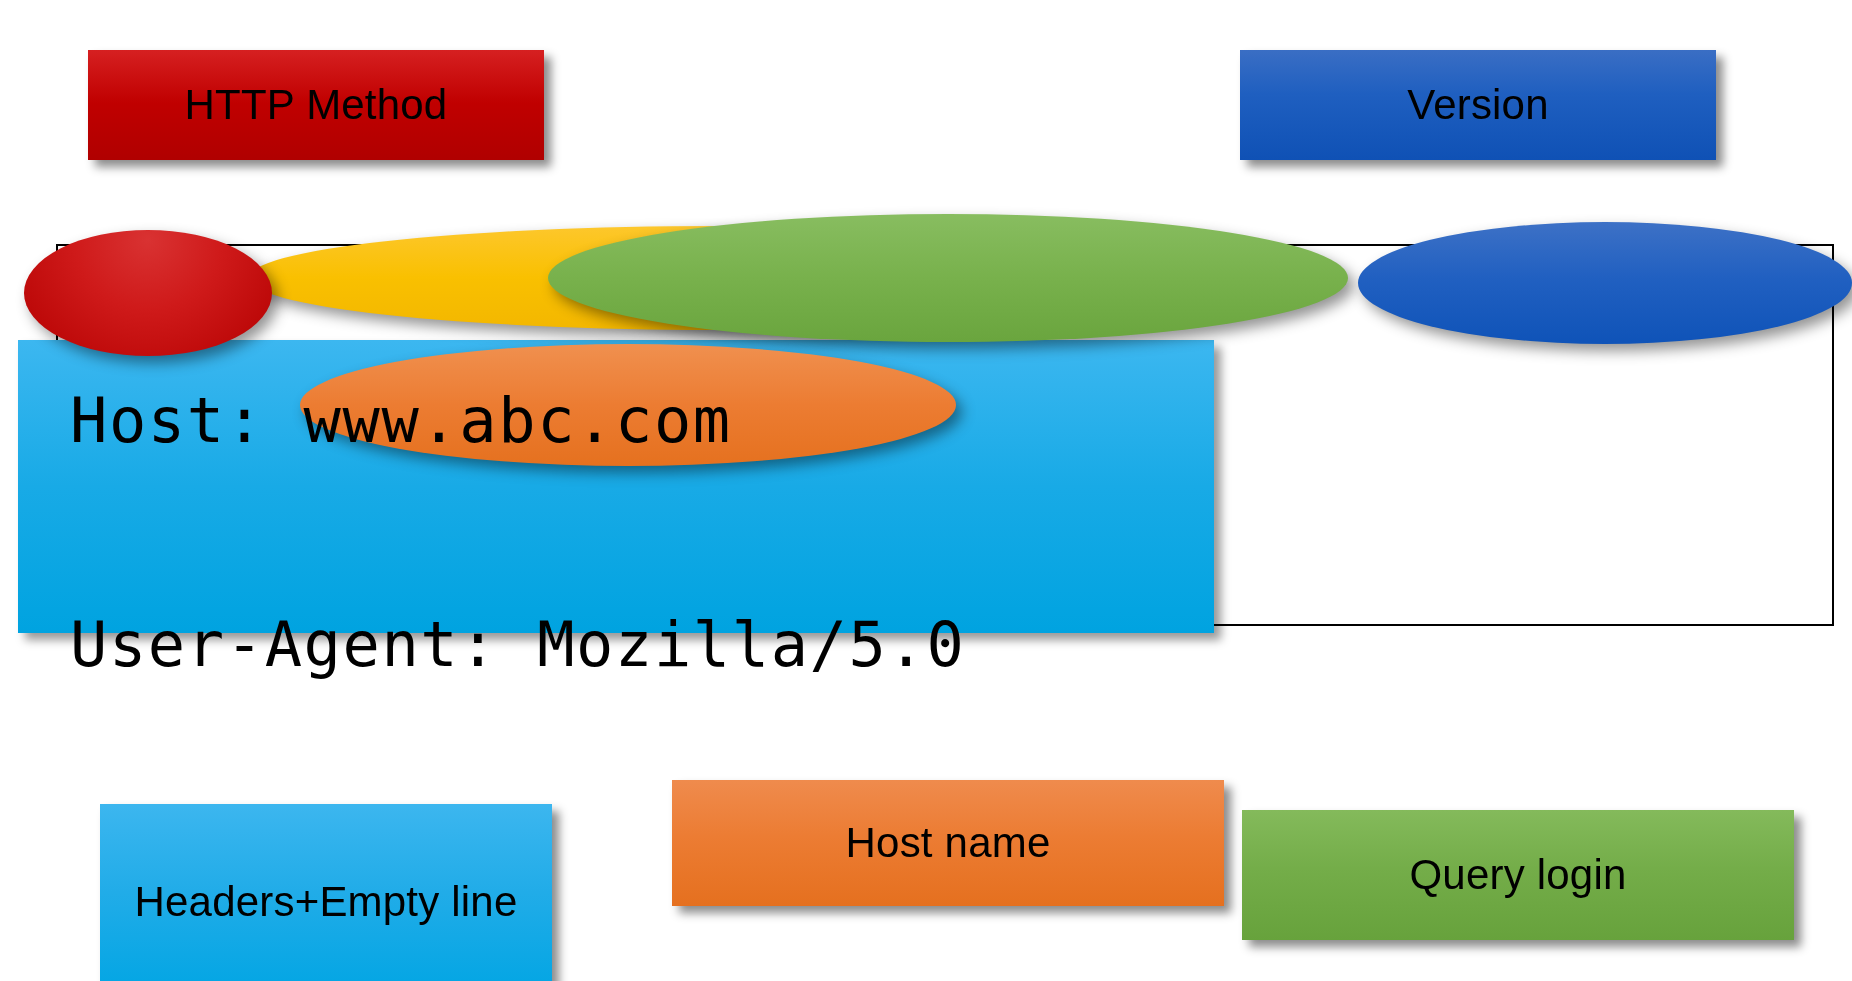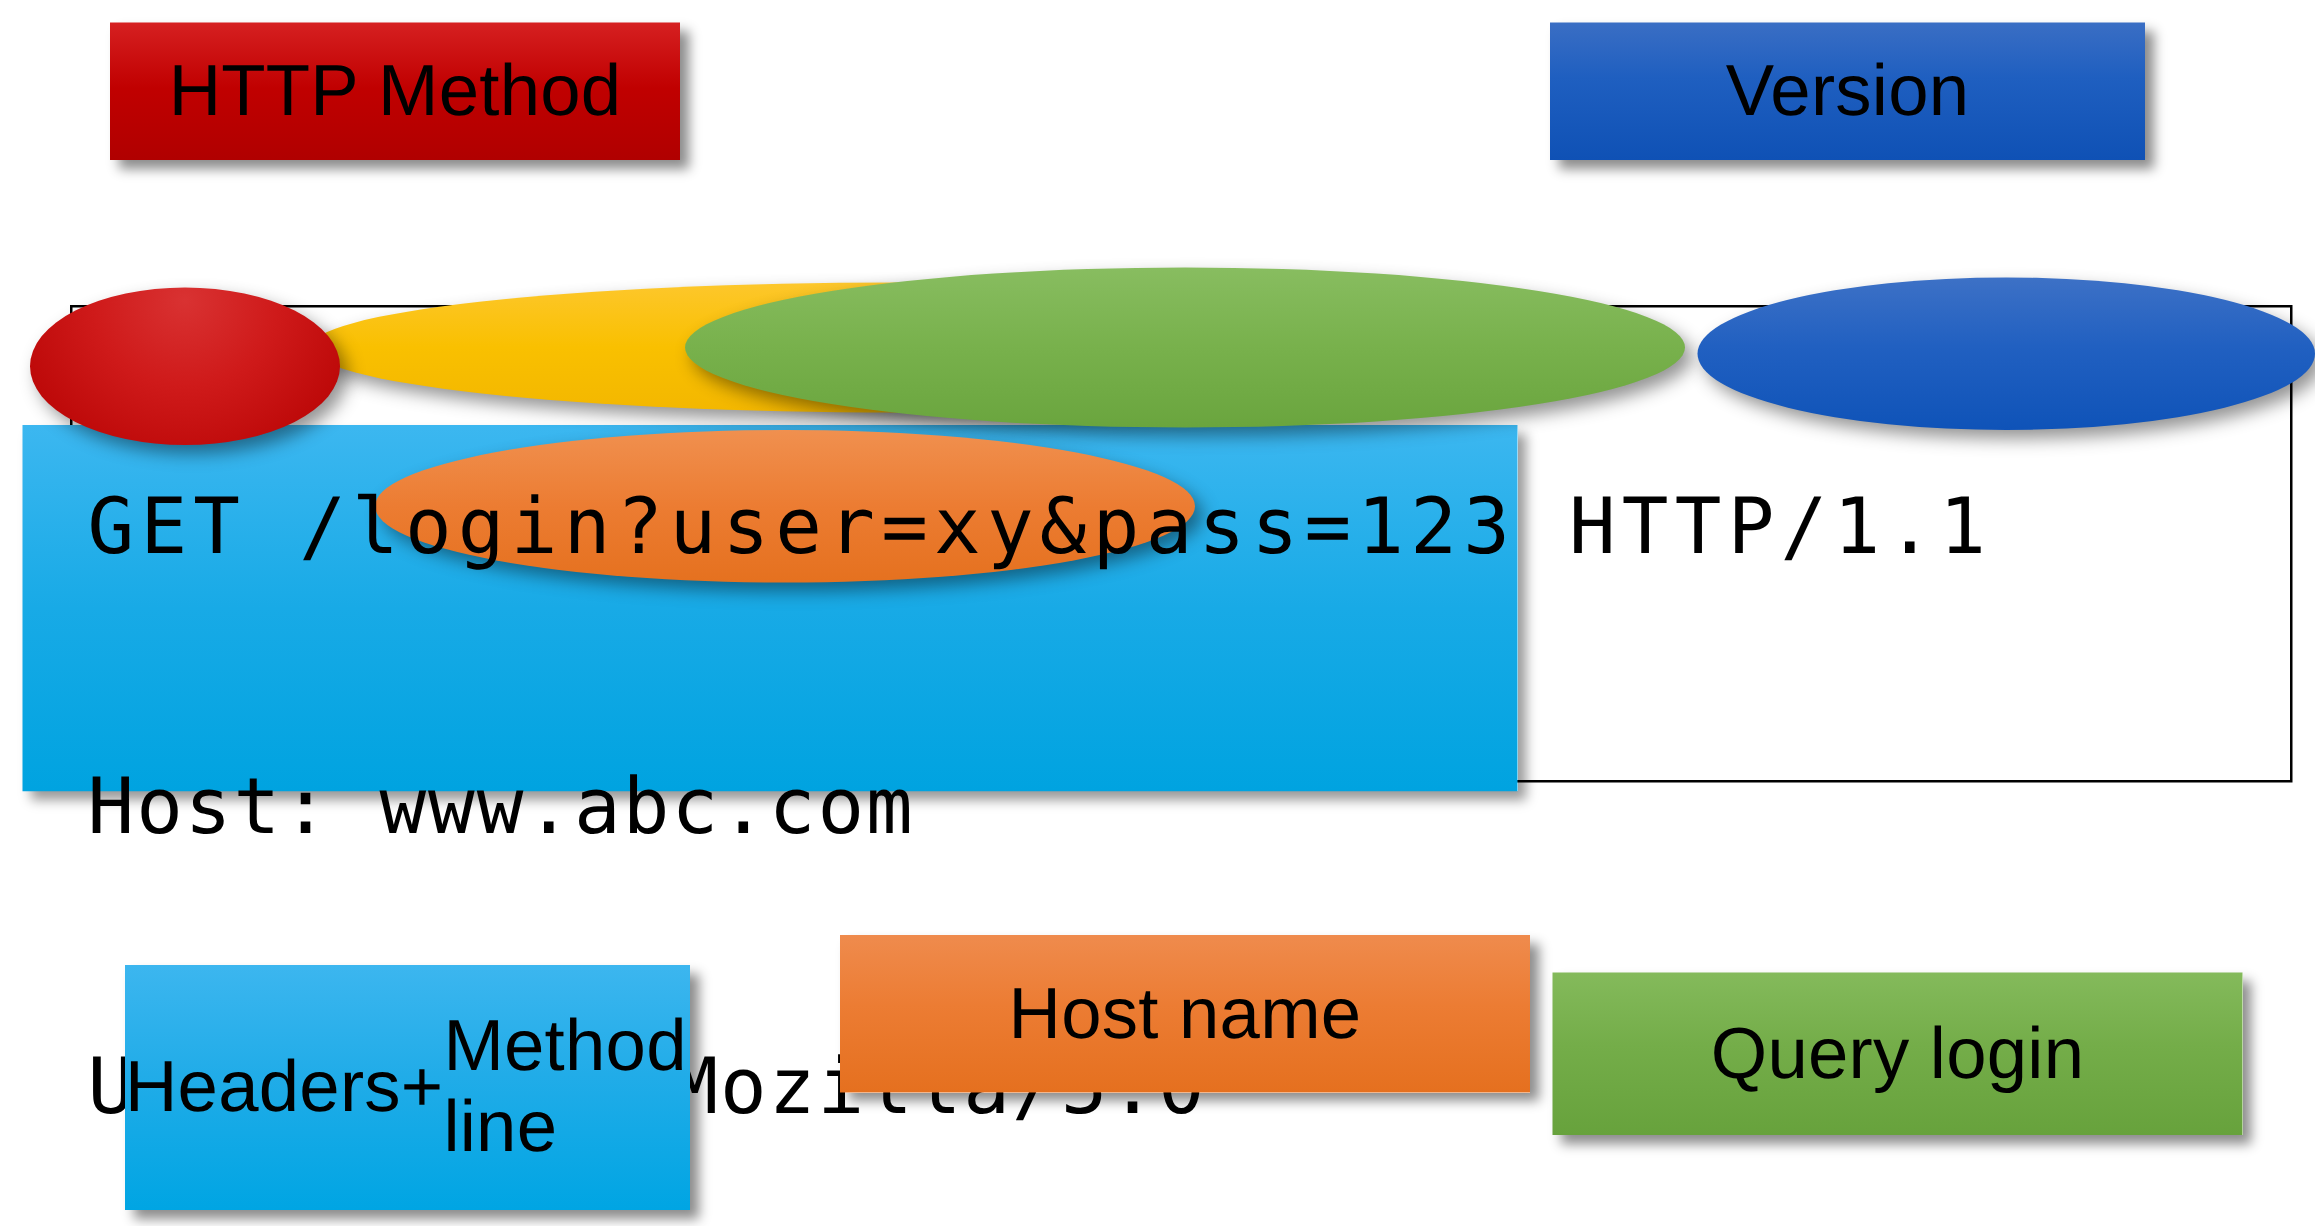--- a/index.html
+++ b/index.html
@@ -10,27 +10,28 @@
     overflow:hidden;
   }
   #stage{position:relative;width:1852px;height:981px;}
 
   
   .label-box{
     position:absolute;
     display:flex;
     align-items:center;
     justify-content:center;
-    text-align:left;
+    text-align:center;
     color:#000;
-    font-size:58px;
+    font-size:42px;
     line-height:1.12;
     letter-spacing:.2px;
     box-shadow:7px 7px 9px rgba(0,0,0,.45);
     z-index:30;
+    margin-top:32px;
   }
   .lb-red    {background:linear-gradient(180deg,#d62021 0%,#c00000 48%,#b00000 100%);}
   .lb-yellow {background:linear-gradient(180deg,#fdc82e 0%,#f8c000 45%,#f0b400 100%);}
   .lb-blue   {background:linear-gradient(180deg,#3a6ec4 0%,#1f5fc0 40%,#0f51b5 100%);}
   .lb-cyan   {background:linear-gradient(180deg,#3cb6ef 0%,#21ace8 45%,#00a5e3 100%);}
   .lb-orange {background:linear-gradient(180deg,#ef8b4d 0%,#ec7c33 45%,#e5701f 100%);}
   .lb-green  {background:linear-gradient(180deg,#84ba5b 0%,#74ad49 45%,#67a23c 100%);}
 
   
   #request-frame{
@@ -99,28 +100,27 @@
 
   <div class="ellipse el-green" style="left:548px;top:214px;width:800px;height:128px;"></div>
 
   <div class="ellipse el-red" style="left:24px;top:230px;width:248px;height:126px;"></div>
 
   <div class="ellipse el-blue" style="left:1358px;top:222px;width:494px;height:122px;"></div>
 
   <div class="ellipse el-orange" style="left:300px;top:344px;width:656px;height:122px;"></div>
 
   <div id="request-text">
-    <div class="req-line" id="line-1">GET /login?user=xy&amp;pass=123 HTTP/1.1</div>
     <div class="req-line" id="line-2">Host: www.abc.com</div>
     <div class="req-line" id="line-3">User-Agent: Mozilla/5.0</div>
     
   </div>
 
   <div class="label-box lb-cyan" style="left:100px;top:772px;width:452px;height:196px;flex-direction:row;">
     <span>Headers+</span>
-    <span>Method line</span>
+    <span>Empty line</span>
   </div>
 
   <div class="label-box lb-orange" style="left:672px;top:748px;width:552px;height:126px;">Host name</div>
 
   <div class="label-box lb-green" style="left:1242px;top:778px;width:552px;height:130px;">Query login</div>
 
 </div>
 
 </body></html>

